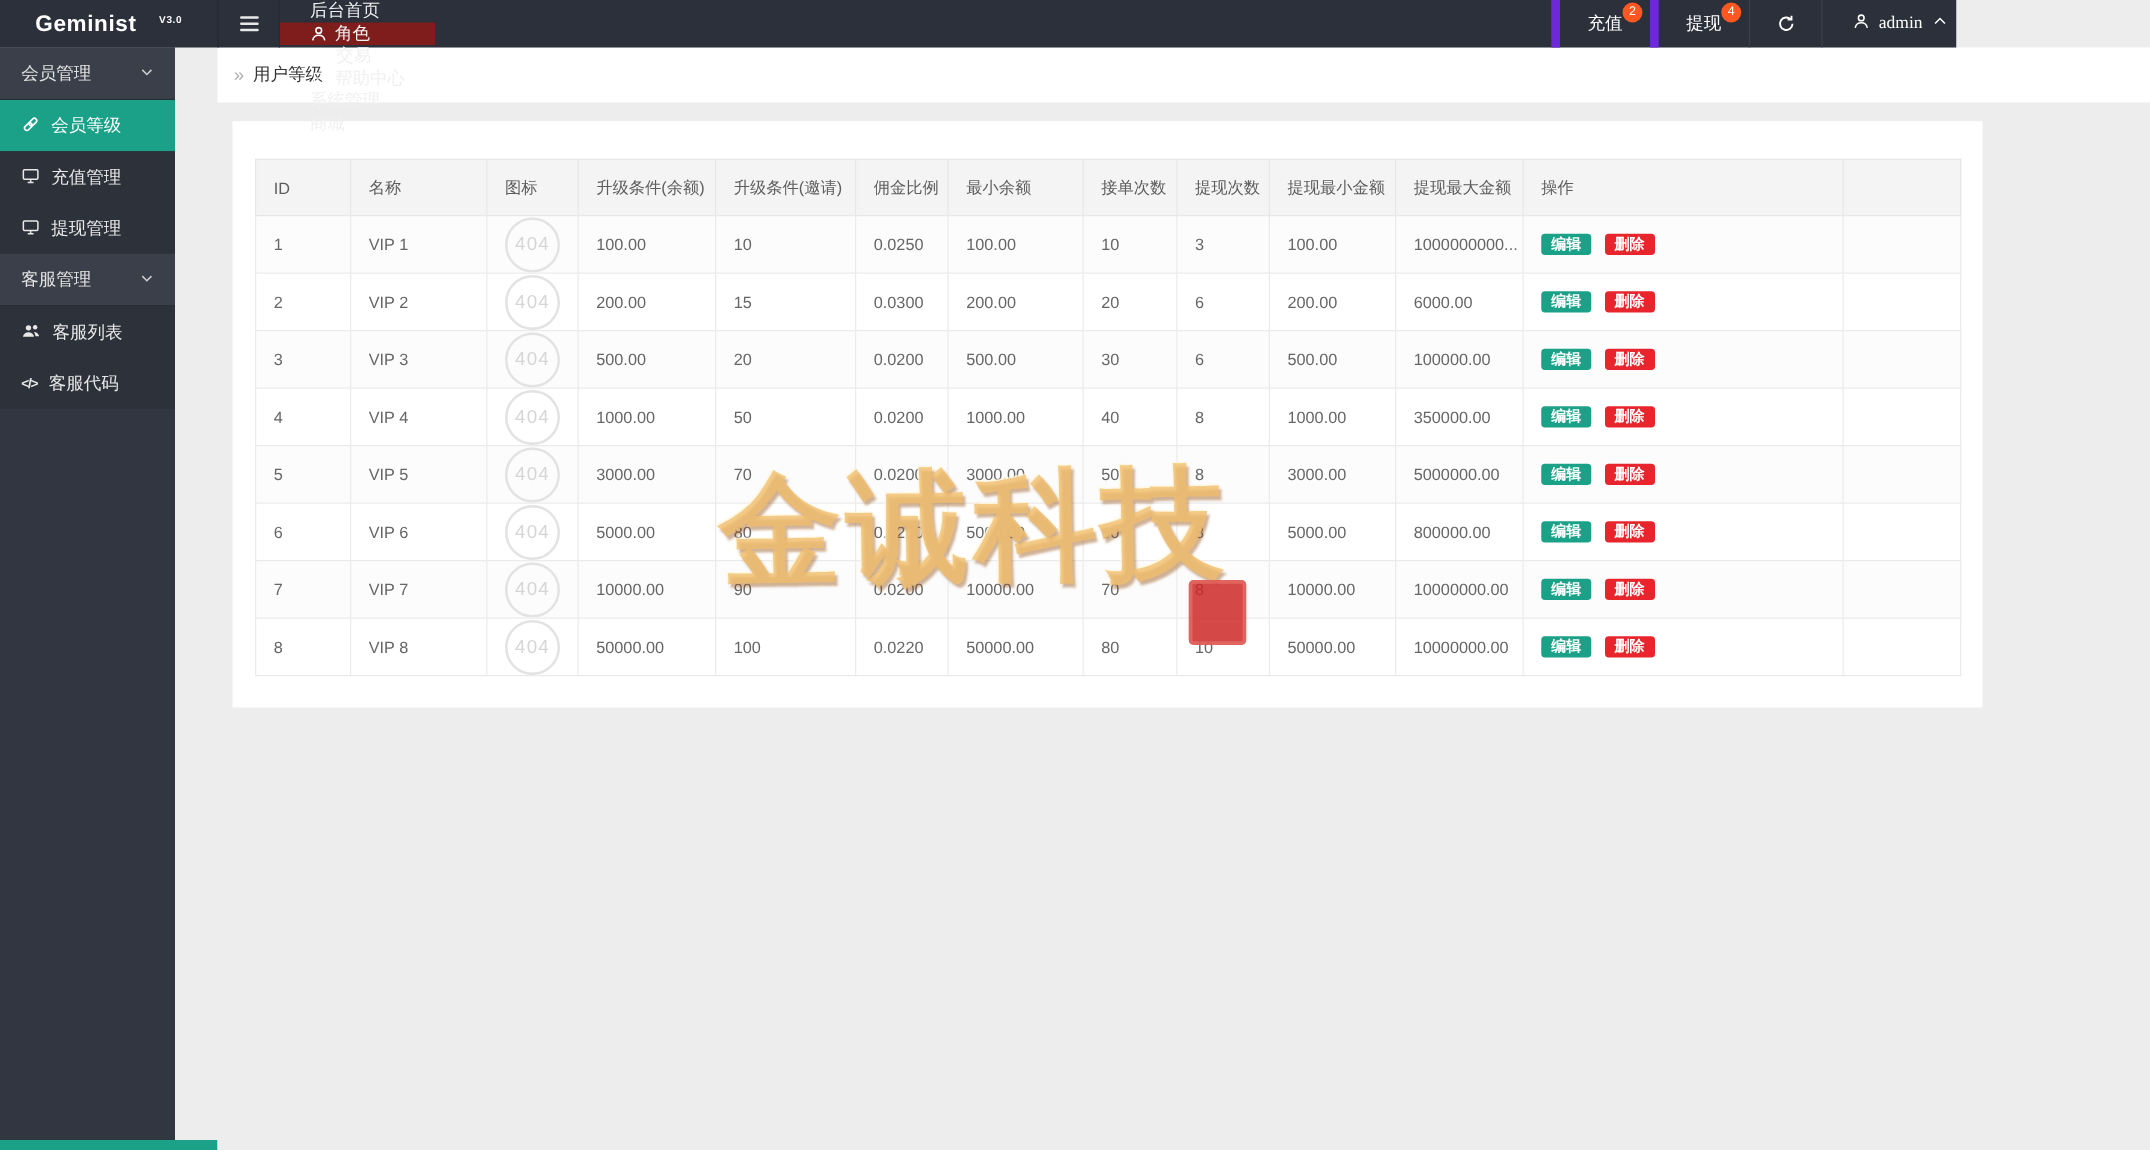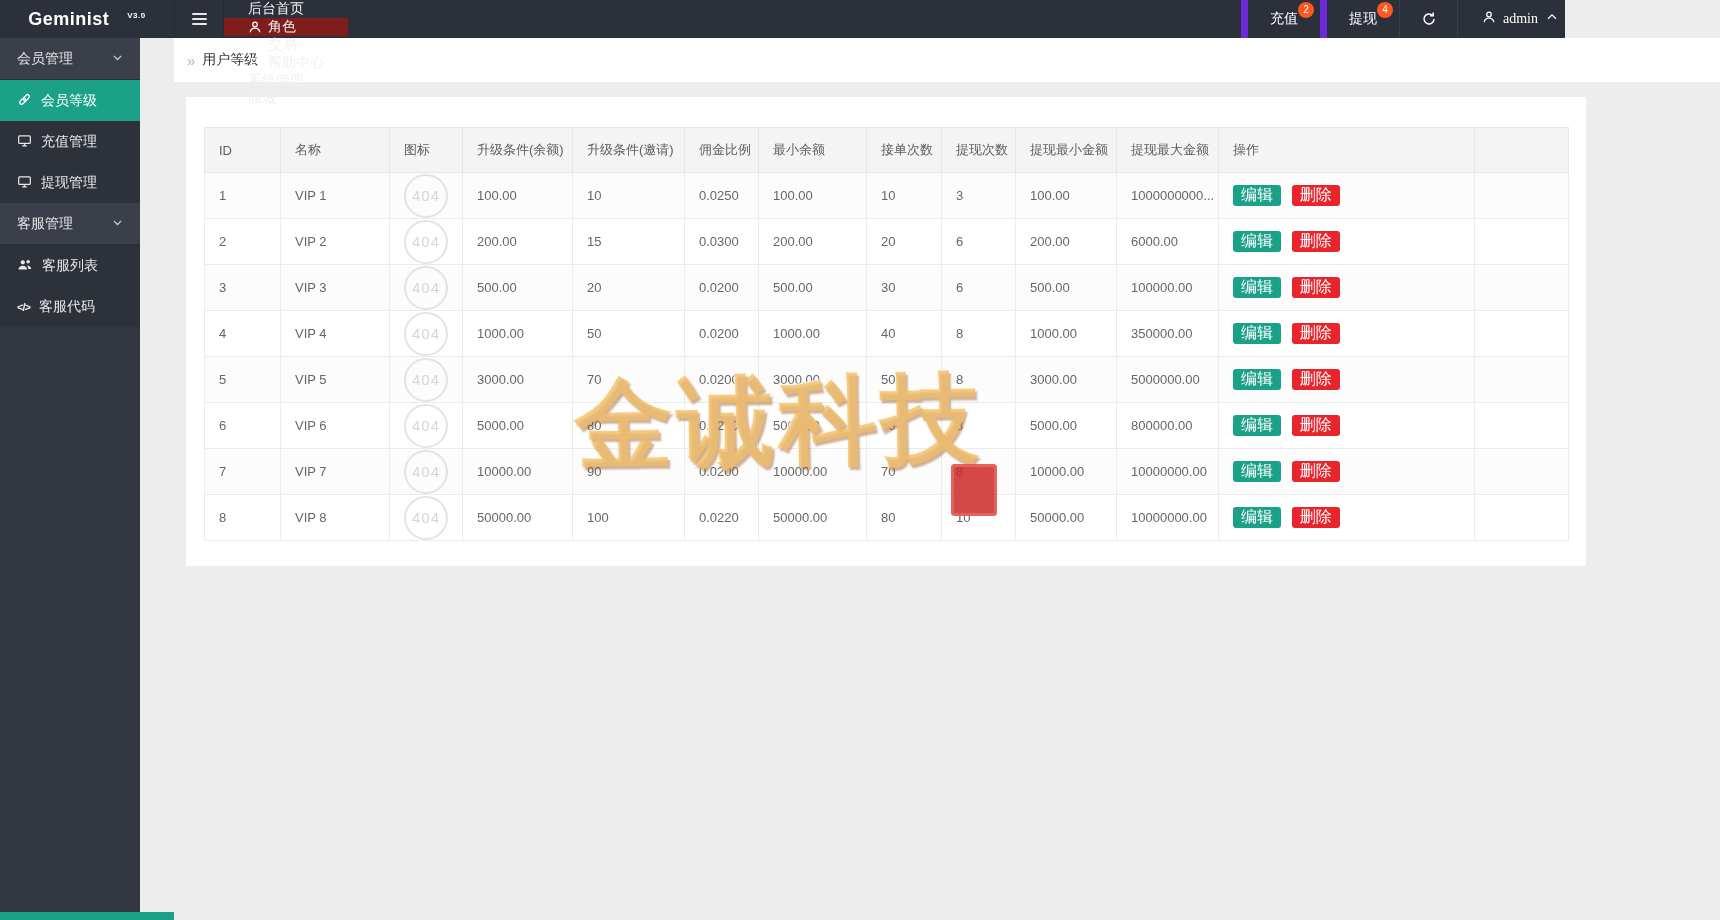--- a/index.html
+++ b/index.html
@@ -38,21 +38,21 @@
   .crumb-chevrons { color:#b0b0b0; font-size:15px; }
   .crumb-label { color:#333; font-size:14px; }
 
   .card { margin:15px 0 0 12px; width:1400px; background:#ffffff; padding:30px 18px 25px 18px; }
 
   table.grid { border-collapse:collapse; table-layout:fixed; width:1364px; font-size:13px; color:#666; }
   table.grid th { background:#f4f4f4; font-weight:normal; color:#5d5d5d; text-align:left; height:45px; padding-left:14px; border:1px solid #e7e7e7; }
   table.grid td { height:46px; padding-left:14px; border:1px solid #ebebeb; background:#fff; }
   table.grid tr:nth-child(odd) td { background:#fcfcfc; }
   .ph-404 { width:44px; height:44px; border:2px solid #e3e3e3; border-radius:50%; display:flex; align-items:center; justify-content:center; color:#d6d6d6; font-size:15px; letter-spacing:1px; margin:-2px 0; }
-  .btn { display:inline-block; padding:0 8px; font-size:16px; color:#fff; border:none; border-radius:3px; cursor:pointer; font-family:inherit; }
+  .btn { display:inline-block; padding:0 8px; font-size:12px; color:#fff; border:none; border-radius:3px; cursor:pointer; font-family:inherit;font-weight:bold; }
   .btn-edit { background:#1aa187; margin-right:7px; }
   .btn-del { background:#e8252c; }
 
   .pager { margin-top:17px; font-size:13px; color:#333; display:flex; align-items:center; gap:4px; }
   .pager select { margin:0 4px; font-size:13px; padding:1px 2px; border:1px solid #888; border-radius:3px; background:#fff; font-family:inherit; }
 
   
   .watermark { position:absolute; left:575px; top:358px; width:440px; height:130px; pointer-events:none; z-index:20; display:flex; align-items:center; }
   .watermark-text { font-size:98px; font-weight:bold; letter-spacing:4px; white-space:nowrap; color:rgba(240,190,110,0.78); text-shadow:2px 3px 2px rgba(150,85,25,0.45), -1px -1px 1px rgba(255,245,215,0.9); transform:rotate(-1deg); font-family:"DejaVu Serif","Liberation Serif",serif; }
   .watermark-seal { position:absolute; right:18px; bottom:-28px; width:46px; height:52px; background:rgba(205,40,40,0.85); border-radius:4px; box-shadow:inset 0 0 0 3px rgba(235,120,110,0.6); filter:blur(0.4px); }

